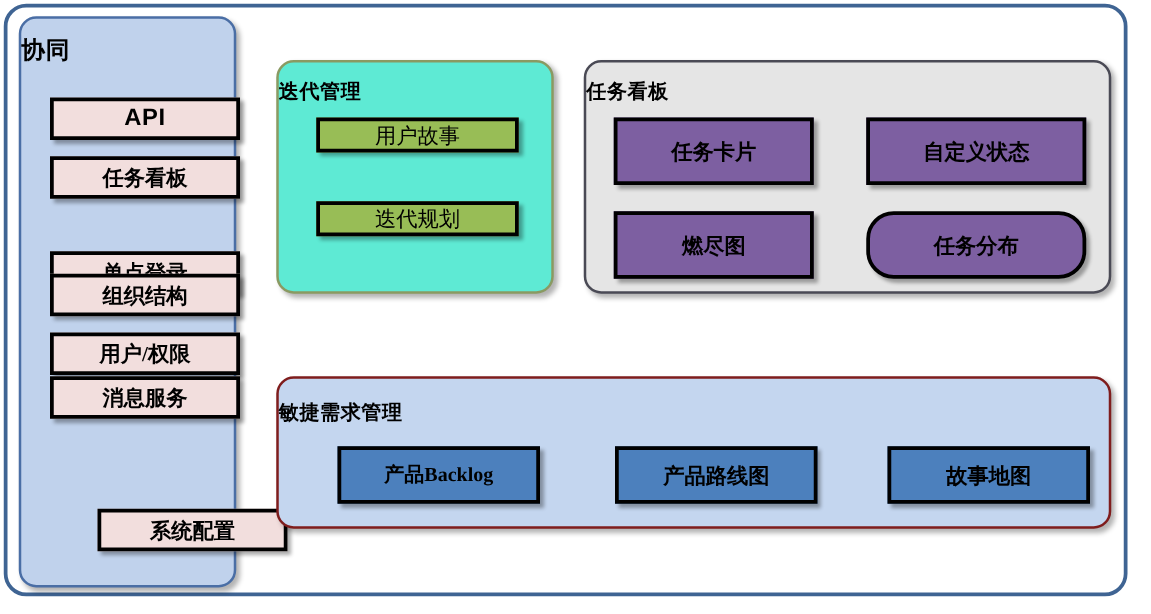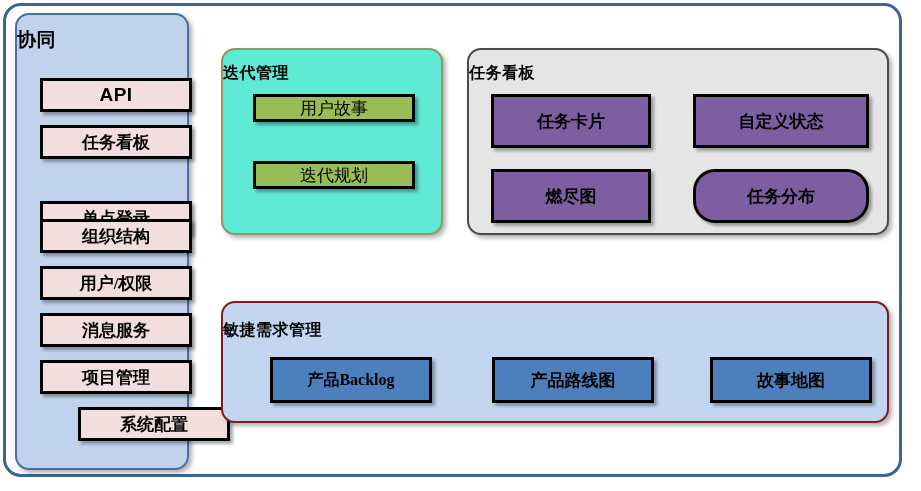--- a/index.html
+++ b/index.html
@@ -172,23 +172,22 @@
     <div class="chip chip-pink api" style="top:63px;">API</div>
 
     <div class="chip chip-pink" style="top:110px;">任务看板</div>
 
     <div class="chip chip-pink" style="top:157px;margin-top:29px;">单点登录</div>
 
     <div class="chip chip-pink" style="top:204px;">组织结构</div>
 
     <div class="chip chip-pink" style="top:251px;">用户/权限</div>
 
-    <div class="chip chip-pink" style="top:298px;">消息服务</div>
-
-    <div class="chip chip-pink" style="top:345px;">项目管理</div>
+    <div class="chip chip-pink" style="top:286px;">消息服务</div>
+
 
     <div class="chip chip-pink" style="top:392px;margin-left:38px;">系统配置</div>
   </div>
 
   <div class="panel panel-iteration">
     <div class="panel-title">迭代管理</div>
 
     <div class="chip chip-green" style="top:44px;">用户故事</div>
 
     <div class="chip chip-green" style="top:111px;">迭代规划</div>

